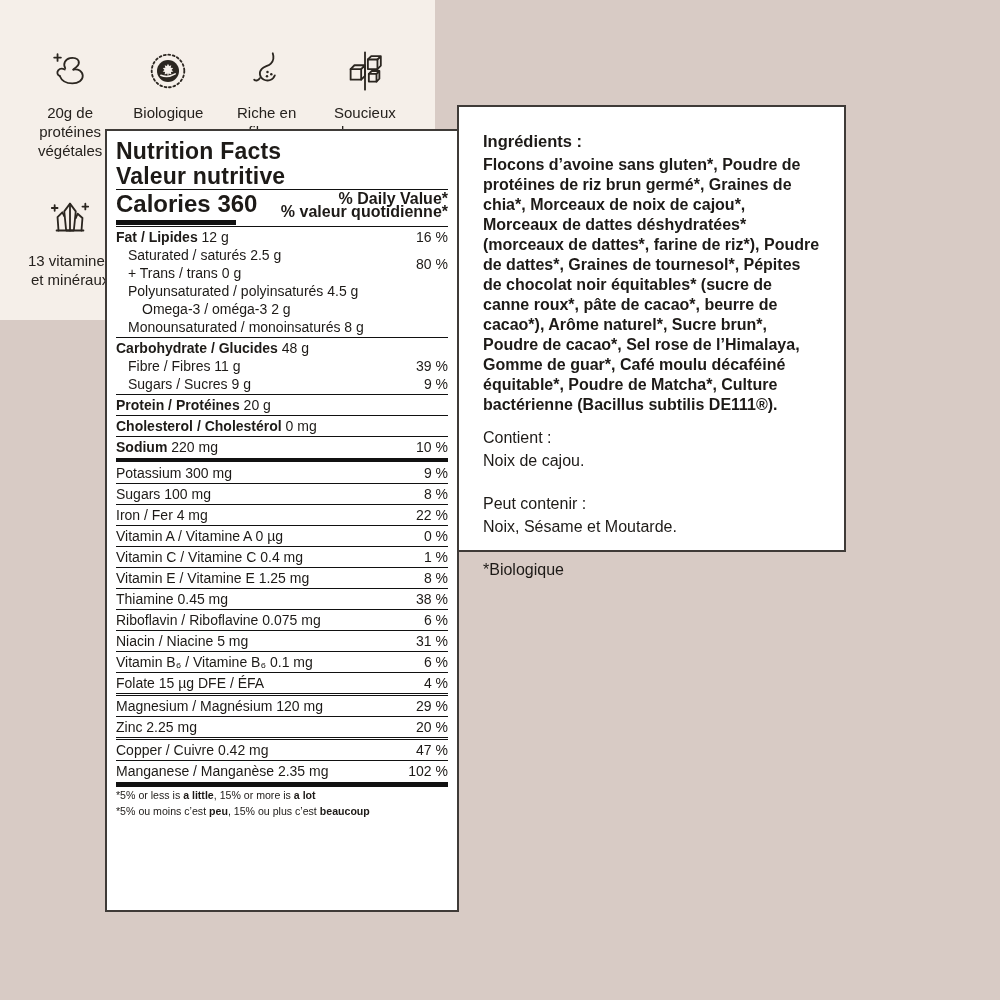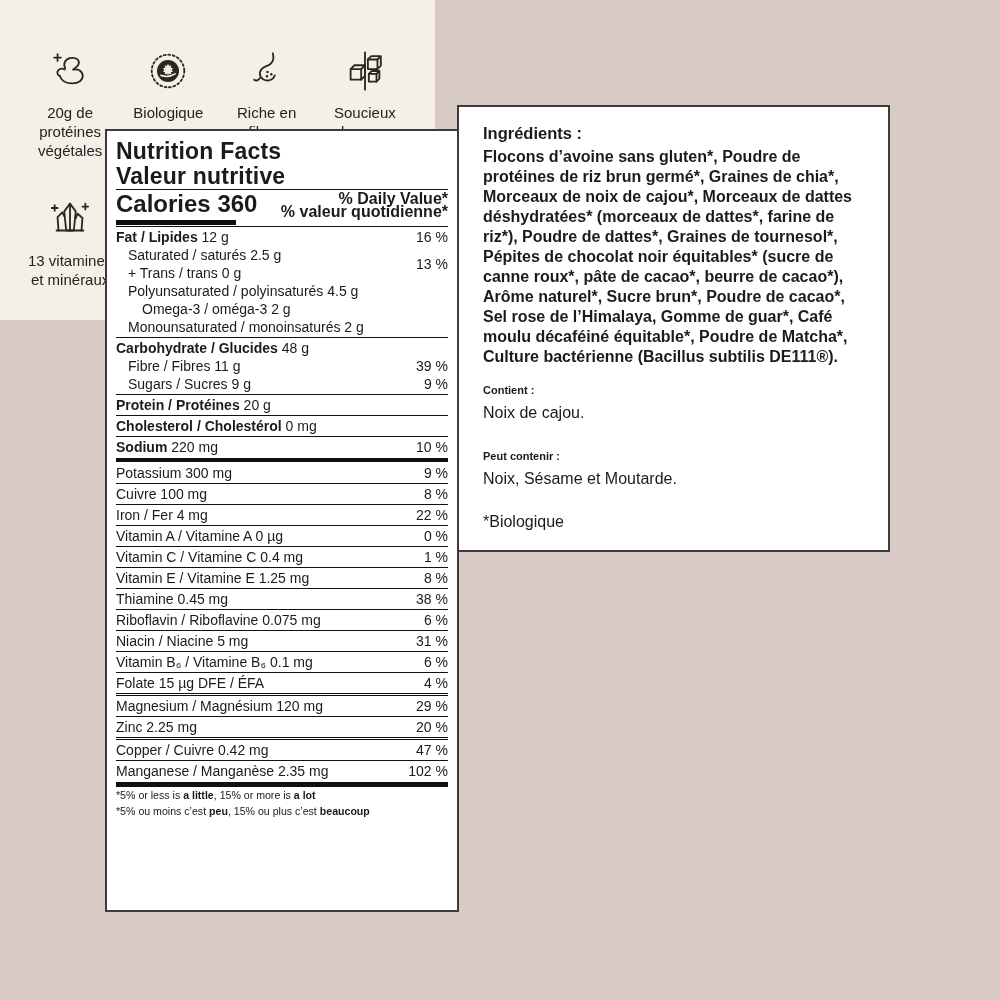--- a/index.html
+++ b/index.html
@@ -33,24 +33,24 @@
   .nf-rule-thick{height:4px;background:#111;margin:2px 0;}
   .nf-row{display:flex;justify-content:space-between;align-items:center;font-size:14px;line-height:18px;}
   .nf-row .nf-lab{flex:1;}
   .nf-row.ind1 .nf-lab{padding-left:12px;}
   .nf-row.ind2 .nf-lab{padding-left:26px;}
   .nf-row .b{font-weight:bold;}
   .nf-dv{white-space:nowrap;padding-left:6px;}
   .nf-foot{font-size:10.6px;line-height:13.5px;margin-top:2px;}
   .nf-foot .b{font-weight:bold;}
   
-  #ing-panel{left:457px;top:105px;width:433px;height:447px;padding:16px 24px;}
+  #ing-panel{left:457px;top:105px;width:389px;height:447px;padding:24px 24px;}
   .ing-title{font-size:16.5px;font-weight:bold;line-height:21px;margin-bottom:3px;}
   .ing-body{font-size:16px;line-height:20px;margin-bottom:13px;font-weight:bold;}
-  .ing-sub-title{font-size:11px;font-weight:bold;line-height:20px;margin-bottom:3px;}
+  .ing-sub-title{font-size:16px;font-weight:normal;line-height:20px;margin-bottom:3px;}
   .ing-sub-body{font-size:16px;line-height:20px;margin-bottom:23px;}
   .ing-note{font-size:16px;line-height:20px;margin-top:14px;}
   
   #feat-panel{
     left:455px;top:570px;width:435px;height:320px;
     background:var(--features-bg);border:none;
     padding:44px 24px 0;
     display:grid;grid-template-columns:repeat(4,1fr);
     row-gap:32px;column-gap:6px;
     align-content:start;
@@ -87,30 +87,30 @@
       <div class="nf-rule"></div>
       <div class="nf-row">
         <div class="nf-lab"><span class="b">Fat / Lipides</span> 12 g</div>
         <span class="nf-dv">16 %</span>
       </div>
       <div class="nf-row ind1">
         <div class="nf-lab">
           <div>Saturated / saturés 2.5 g</div>
           <div>+ Trans / trans 0 g</div>
         </div>
-        <span class="nf-dv">13 %</span>
+        <span class="nf-dv">80 %</span>
       </div>
       <div class="nf-row ind1">
         <div class="nf-lab">Polyunsaturated / polyinsaturés 4.5 g</div>
       </div>
       <div class="nf-row ind2">
         <div class="nf-lab">Omega-3 / oméga-3 2 g</div>
       </div>
       <div class="nf-row ind1">
-        <div class="nf-lab">Monounsaturated / monoinsaturés 2 g</div>
+        <div class="nf-lab">Monounsaturated / monoinsaturés 8 g</div>
       </div>
       <div class="nf-rule"></div>
       <div class="nf-row">
         <div class="nf-lab"><span class="b">Carbohydrate / Glucides</span> 48 g</div>
       </div>
       <div class="nf-row ind1">
         <div class="nf-lab">Fibre / Fibres 11 g</div>
         <span class="nf-dv">39 %</span>
       </div>
       <div class="nf-row ind1">
@@ -130,21 +130,21 @@
         <div class="nf-lab"><span class="b">Sodium</span> 220 mg</div>
         <span class="nf-dv">10 %</span>
       </div>
       <div class="nf-rule-thick"></div>
       <div class="nf-row">
         <div class="nf-lab">Potassium 300 mg</div>
         <span class="nf-dv">9 %</span>
       </div>
       <div class="nf-rule"></div>
       <div class="nf-row">
-        <div class="nf-lab">Cuivre 100 mg</div>
+        <div class="nf-lab">Sugars 100 mg</div>
         <span class="nf-dv">8 %</span>
       </div>
       <div class="nf-rule"></div>
       <div class="nf-row">
         <div class="nf-lab">Iron / Fer 4 mg</div>
         <span class="nf-dv">22 %</span>
       </div>
       <div class="nf-rule"></div>
       <div class="nf-row">
         <div class="nf-lab">Vitamin A / Vitamine A 0 µg</div>

